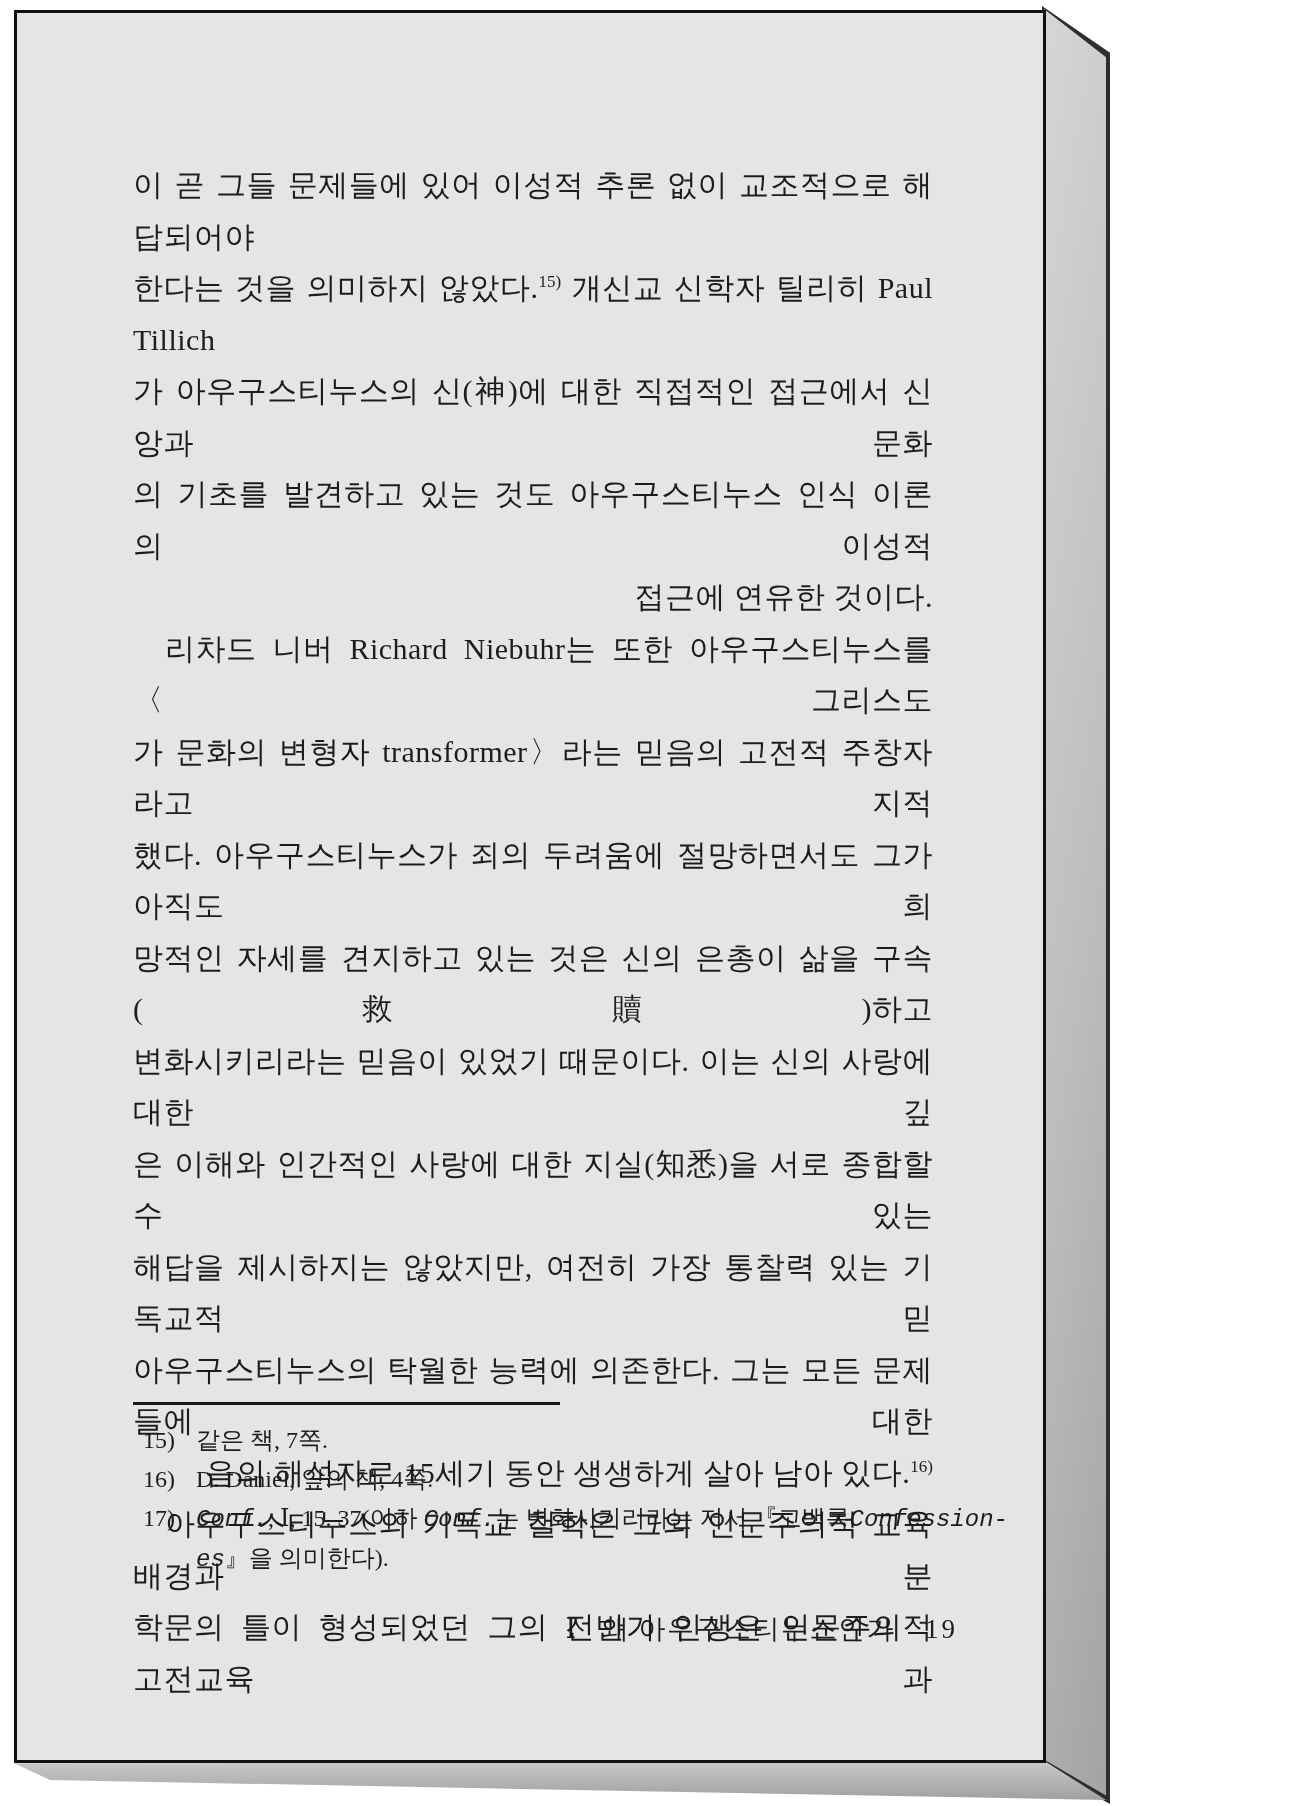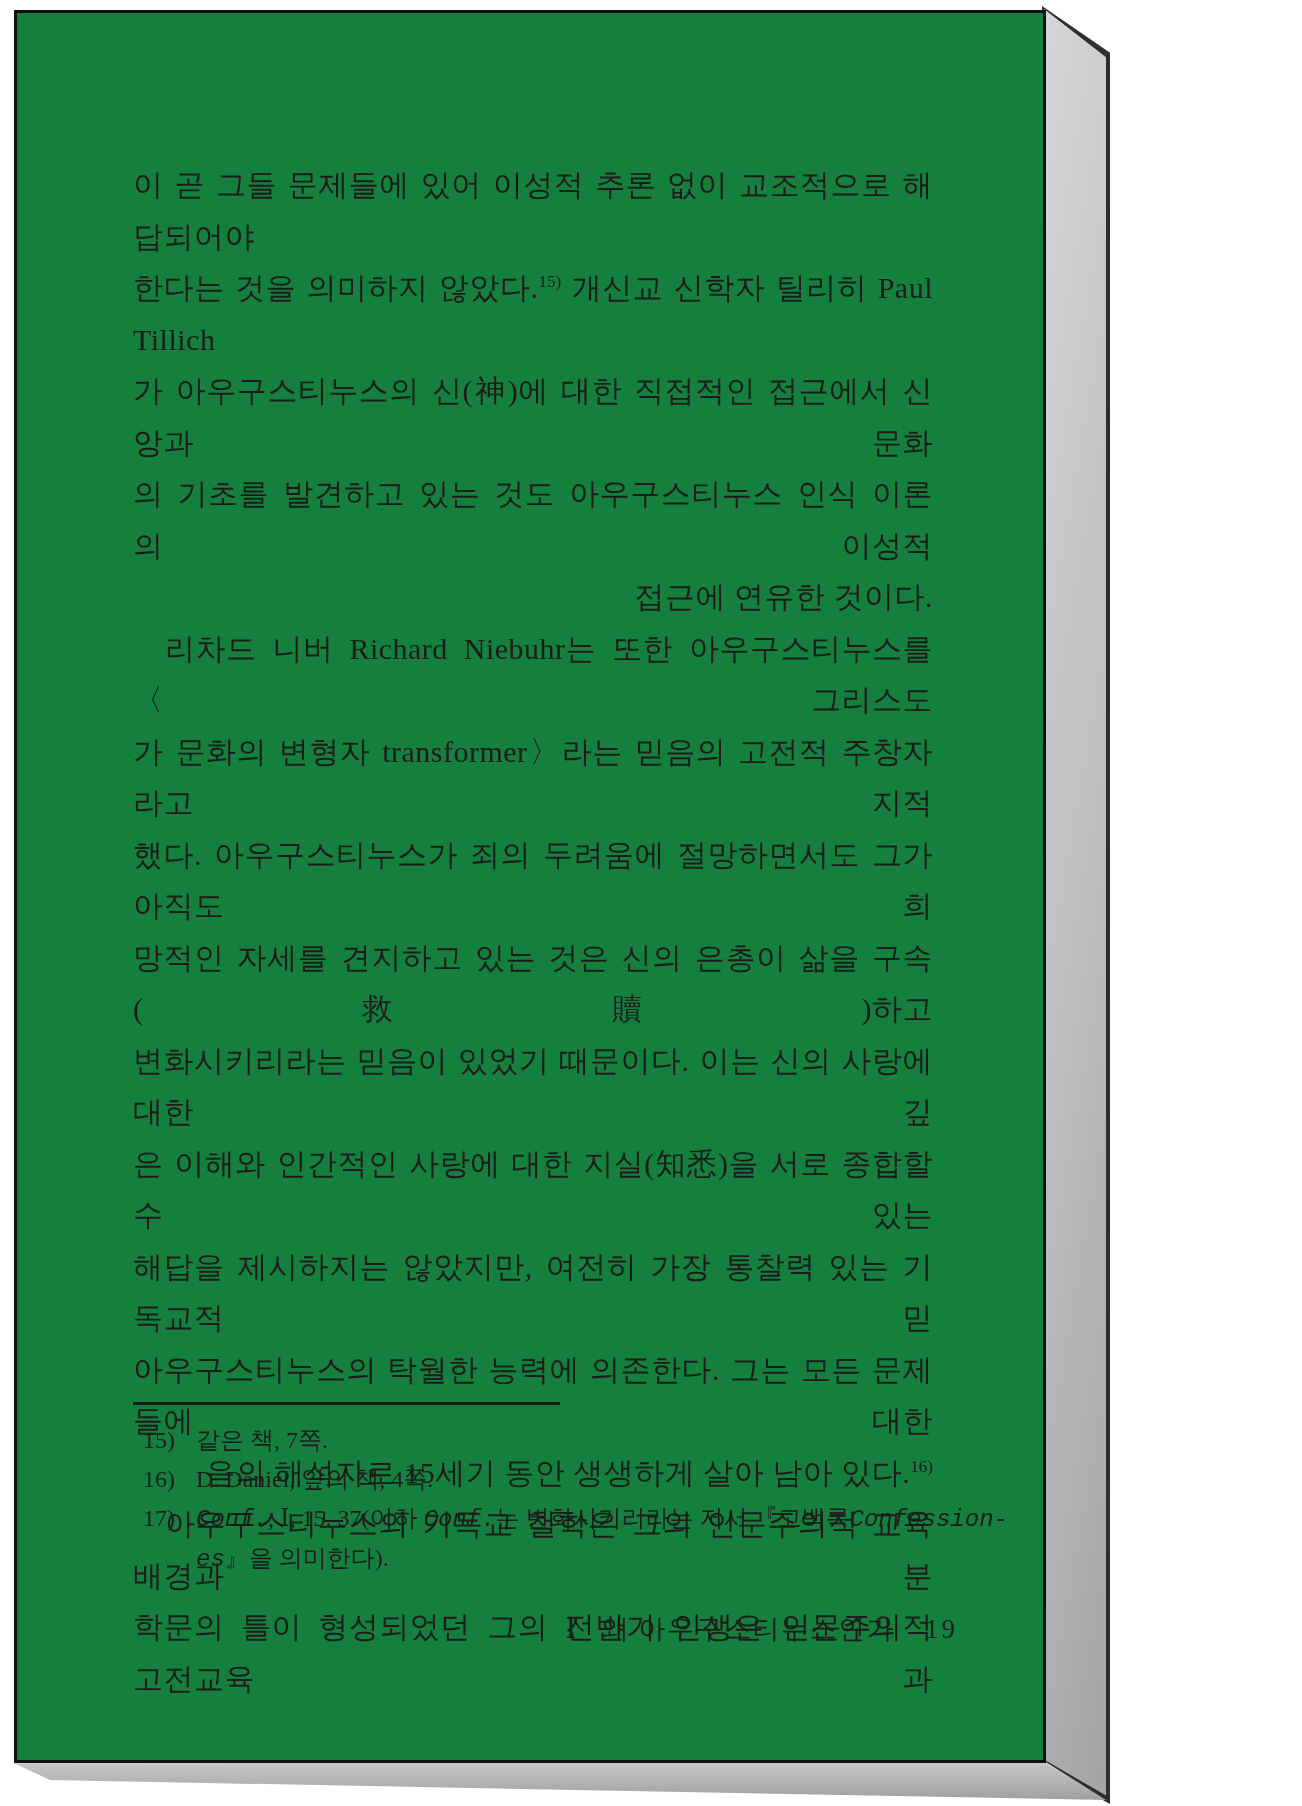--- a/index.html
+++ b/index.html
@@ -25,21 +25,21 @@
   .edge-bottom {
     position: absolute; left: 14px; top: 1762px; width: 1092px; height: 40px;
     background: linear-gradient(to bottom, #c9c9c9, #9d9d9d);
     clip-path: polygon(0% 3%, 94.5% 0%, 100% 95%, 3.3% 45%);
   }
   
   .page {
     position: absolute; left: 14px; top: 10px;
     width: 1032px; height: 1753px;
     box-sizing: border-box;
-    background: #15803d;
+    background: #e5e5e5;
     border: 3px solid #101010;
   }
   .body-text {
     position: absolute; left: 116px; top: 146px; width: 800px;
     font-size: 30px; line-height: 51.5px;
     color: #1c1c1c;
     letter-spacing: 0.5px;
   }
   .line { white-space: nowrap; text-align: right; }
   .line.justify { white-space: normal; text-align: justify; text-align-last: justify; word-spacing: 2px; }

